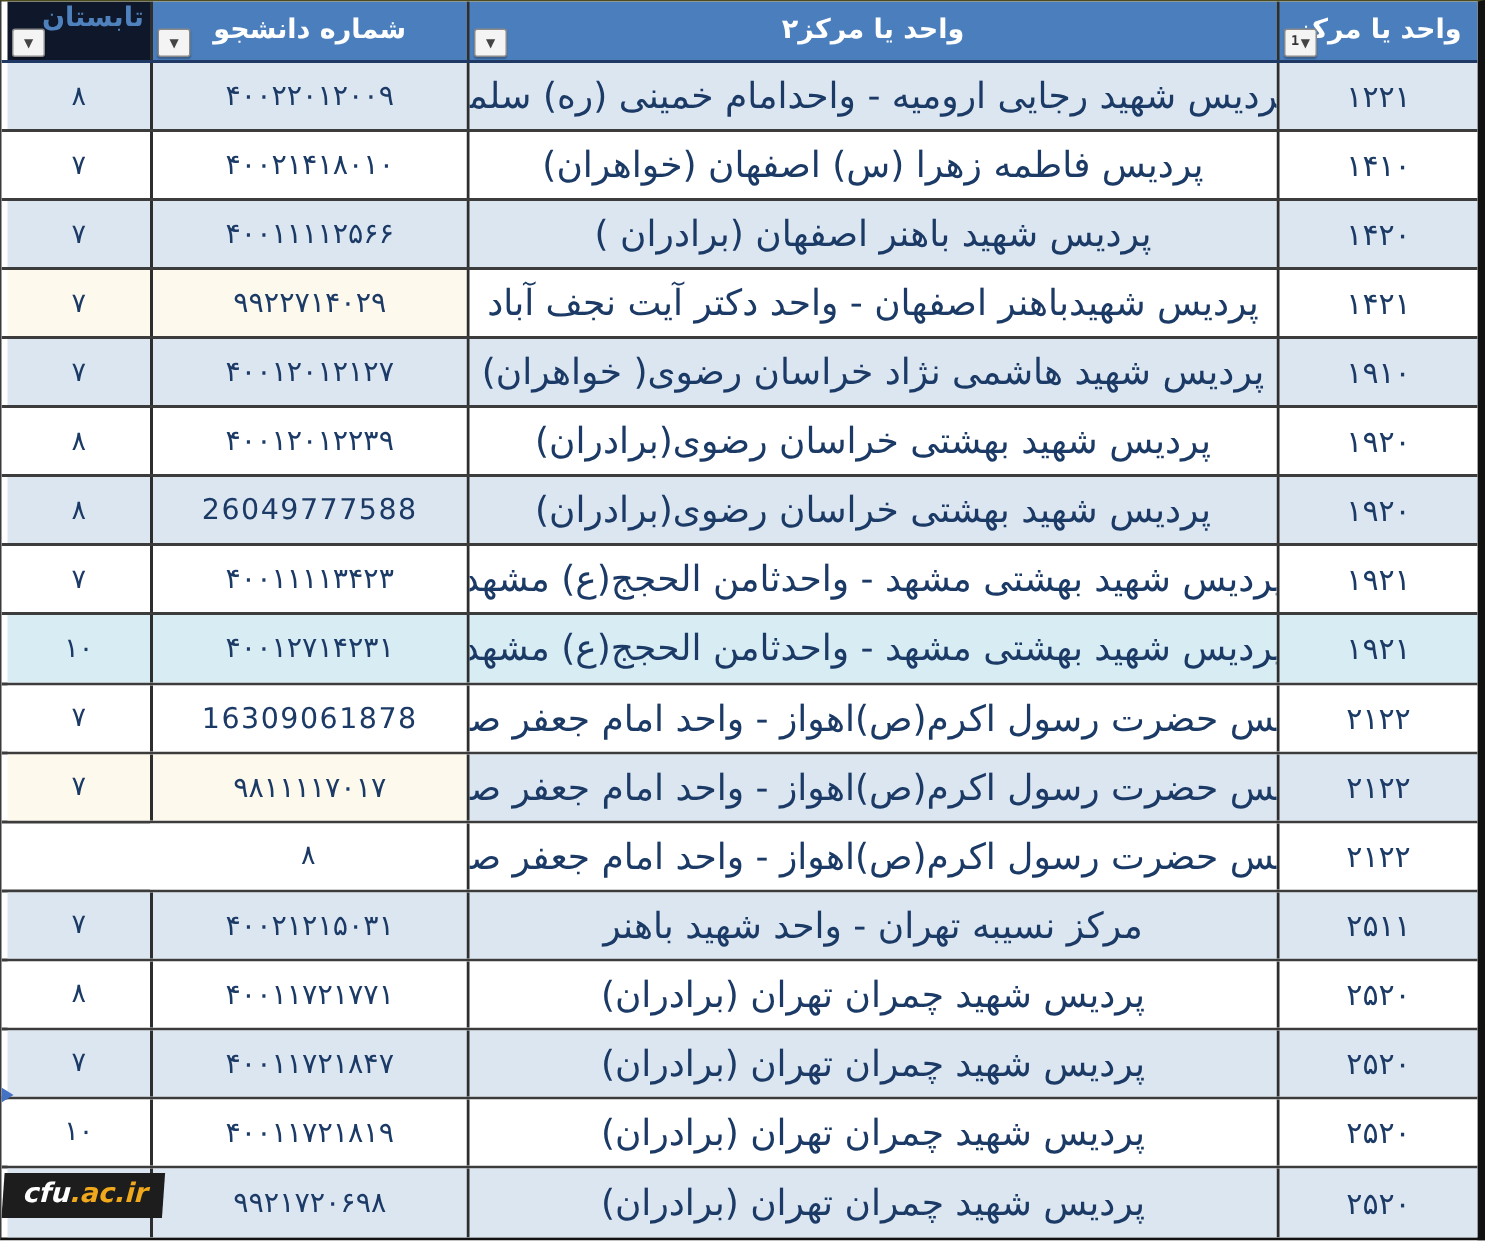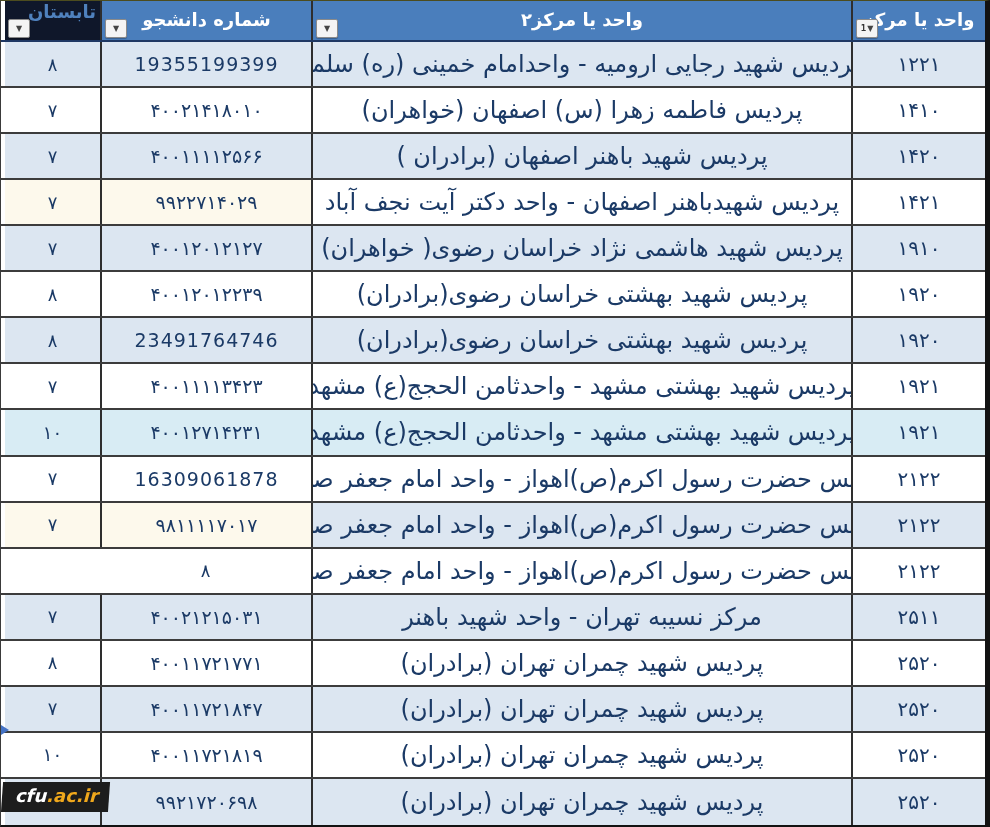--- a/index.html
+++ b/index.html
@@ -132,21 +132,21 @@
       <span class="filter-btn">
         <span class="filter-arrow">▼</span>
       </span>
     </div>
   </div>
 
   <div class="body">
       <div class="grid-row row">
         <div class="cell c-code bg-blue">۱۲۲۱</div>
         <div class="cell c-name bg-blue">پردیس شهید رجایی ارومیه - واحدامام خمینی (ره) سلما</div>
-        <div class="cell c-student bg-blue">19355199399</div>
+        <div class="cell c-student bg-blue">۴۰۰۲۲۰۱۲۰۰۹</div>
         <div class="cell c-summer bg-blue">۸</div>
       </div>
       <div class="grid-row row">
         <div class="cell c-code bg-white">۱۴۱۰</div>
         <div class="cell c-name bg-white">پردیس فاطمه زهرا (س) اصفهان (خواهران)</div>
         <div class="cell c-student bg-white">۴۰۰۲۱۴۱۸۰۱۰</div>
         <div class="cell c-summer bg-white">۷</div>
       </div>
       <div class="grid-row row">
         <div class="cell c-code bg-blue">۱۴۲۰</div>
@@ -168,21 +168,21 @@
       </div>
       <div class="grid-row row">
         <div class="cell c-code bg-white">۱۹۲۰</div>
         <div class="cell c-name bg-white">پردیس شهید بهشتی خراسان رضوی(برادران)</div>
         <div class="cell c-student bg-white">۴۰۰۱۲۰۱۲۲۳۹</div>
         <div class="cell c-summer bg-white">۸</div>
       </div>
       <div class="grid-row row">
         <div class="cell c-code bg-blue">۱۹۲۰</div>
         <div class="cell c-name bg-blue">پردیس شهید بهشتی خراسان رضوی(برادران)</div>
-        <div class="cell c-student bg-blue">23491764746</div>
+        <div class="cell c-student bg-blue">26049777588</div>
         <div class="cell c-summer bg-blue">۸</div>
       </div>
       <div class="grid-row row">
         <div class="cell c-code bg-white">۱۹۲۱</div>
         <div class="cell c-name bg-white">پردیس شهید بهشتی مشهد - واحدثامن الحجج(ع) مشهد</div>
         <div class="cell c-student bg-white">۴۰۰۱۱۱۱۳۴۲۳</div>
         <div class="cell c-summer bg-white">۷</div>
       </div>
       <div class="grid-row row">
         <div class="cell c-code bg-cyan">۱۹۲۱</div>

